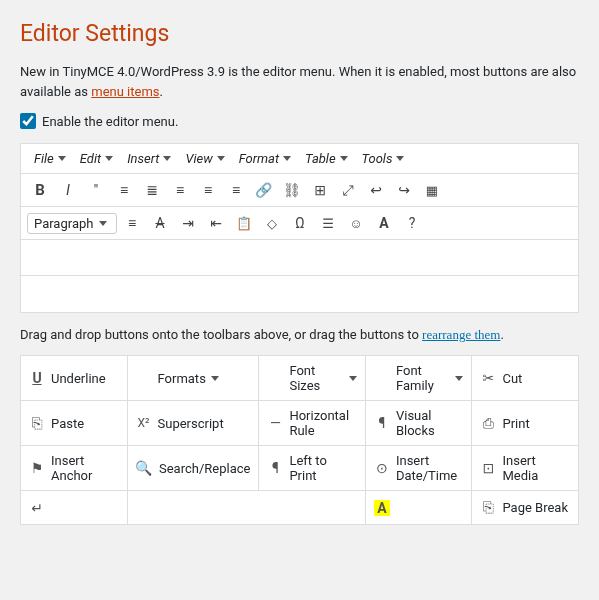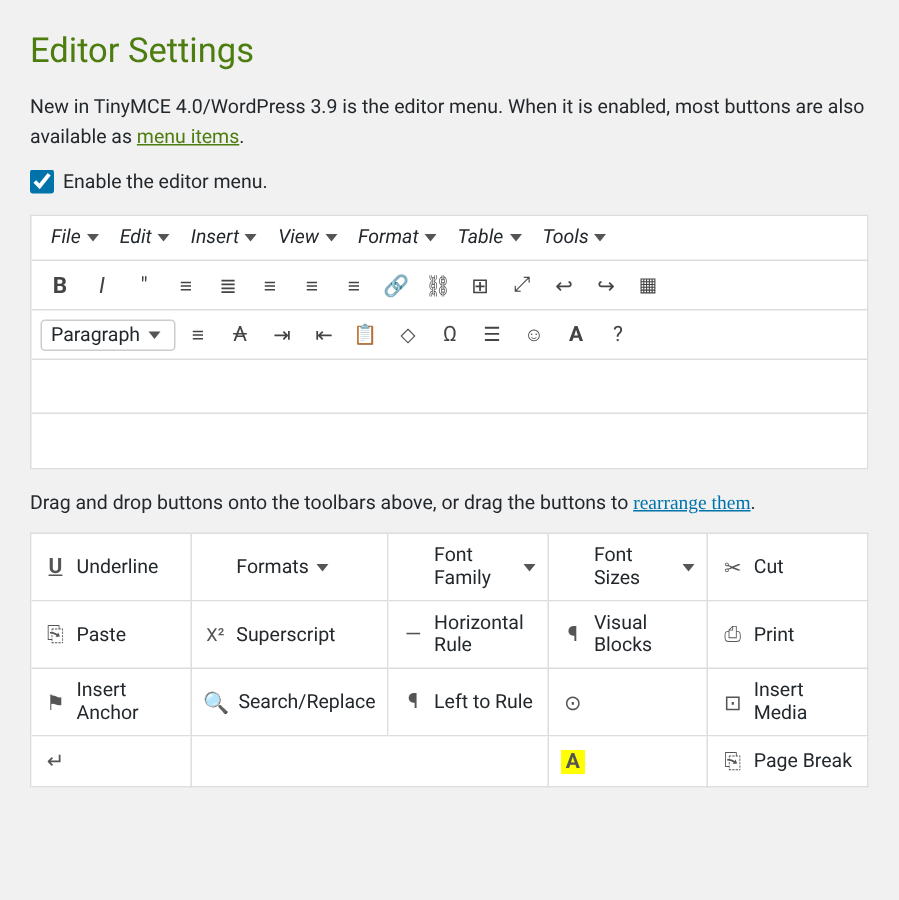--- a/index.html
+++ b/index.html
@@ -8,31 +8,31 @@
       font-size: 13px;
       background: #f1f1f1;
       color: #23282d;
       width: 599px;
       min-height: 600px;
       padding: 20px;
     }
     h1.page-title {
       font-size: 23px;
       font-weight: 400;
-      color: #4d7c0f;
+      color: #c2410c;
       margin-bottom: 15px;
     }
     .description {
       font-size: 13px;
       color: #23282d;
       margin-bottom: 12px;
       line-height: 1.5;
     }
     .description a {
-      color: #4d7c0f;
+      color: #c2410c;
       text-decoration: underline;
     }
     .checkbox-row {
       display: flex;
       align-items: center;
       gap: 6px;
       margin-bottom: 14px;
     }
     .checkbox-row input[type="checkbox"] {
       width: 16px;
@@ -248,25 +248,25 @@
   <div class="btn-item">
     <span class="btn-icon" style="text-decoration:underline;font-weight:bold;">U</span>
     <span>Underline</span>
   </div>
   <div class="btn-item has-caret">
     <span class="btn-icon"></span>
     <span class="btn-label">Formats <span class="btn-caret"></span></span>
   </div>
   <div class="btn-item has-caret">
     <span class="btn-icon"></span>
-    <span class="btn-label">Font Family <span class="btn-caret"></span></span>
+    <span class="btn-label">Font Sizes <span class="btn-caret"></span></span>
   </div>
   <div class="btn-item has-caret">
     <span class="btn-icon"></span>
-    <span class="btn-label">Font Sizes <span class="btn-caret"></span></span>
+    <span class="btn-label">Font Family <span class="btn-caret"></span></span>
   </div>
   <div class="btn-item">
     <span class="btn-icon">✂</span>
     <span>Cut</span>
   </div>
 
   <div class="btn-item">
     <span class="btn-icon">⎘</span>
     <span>Paste</span>
   </div>
@@ -292,25 +292,26 @@
     <span class="btn-icon">⚑</span>
     <span>Insert Anchor</span>
   </div>
   <div class="btn-item">
     <span class="btn-icon">🔍</span>
     <span>Search/Replace</span>
   </div>
 
   <div class="btn-item">
     <span class="btn-icon">¶</span>
-    <span>Left to Rule</span>
+    <span>Left to Print</span>
   </div>
 
   <div class="btn-item">
     <span class="btn-icon">⊙</span>
+    <span>Insert Date/Time</span>
   </div>
   <div class="btn-item">
     <span class="btn-icon">⊡</span>
     <span>Insert Media</span>
   </div>
   <div class="btn-item">
     <span class="btn-icon">↵</span>
   </div>
   <div class="btn-item" style="grid-column: span 2;"></div>
 

